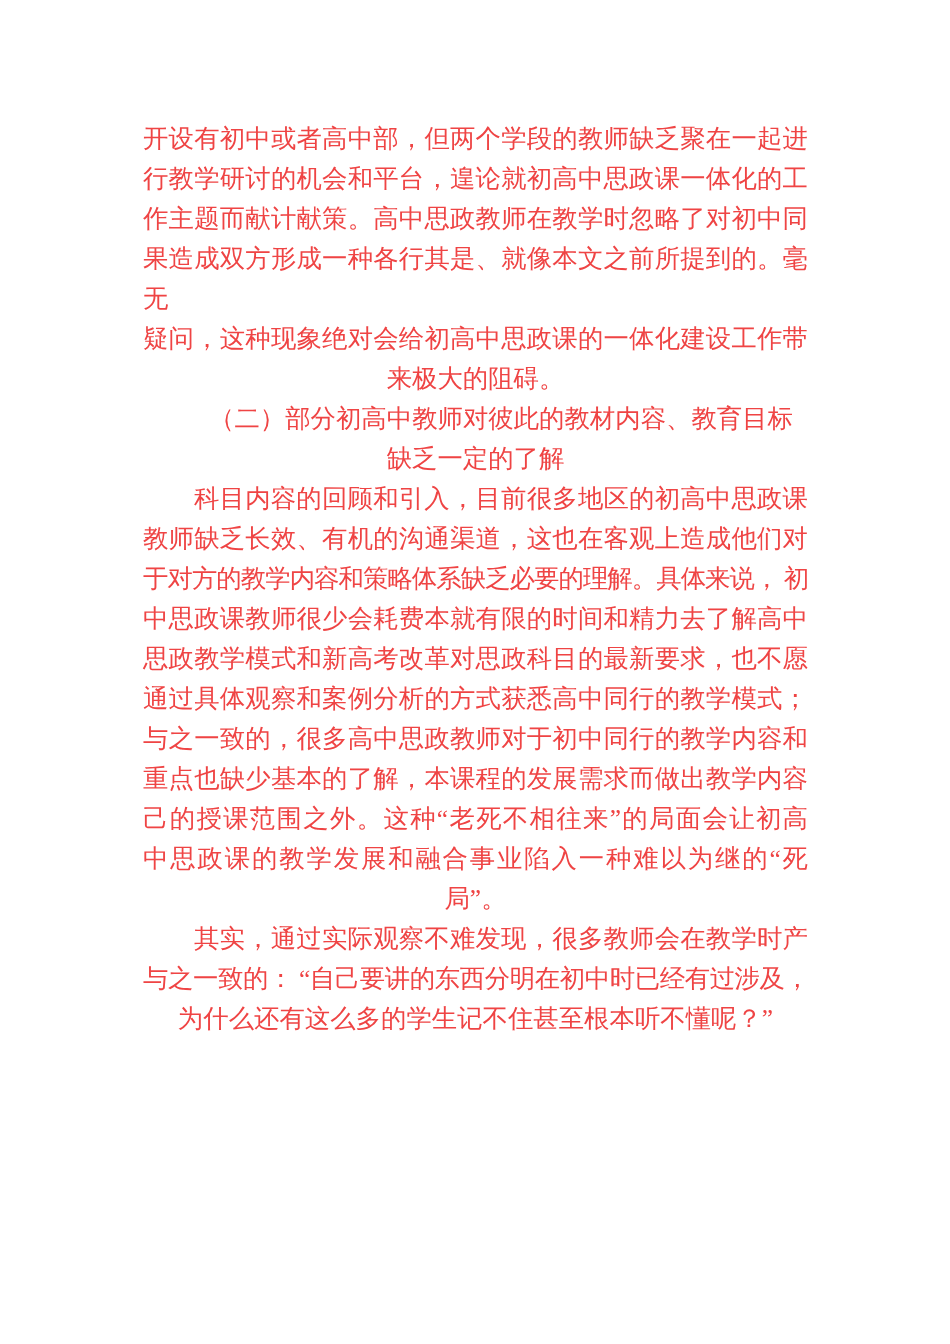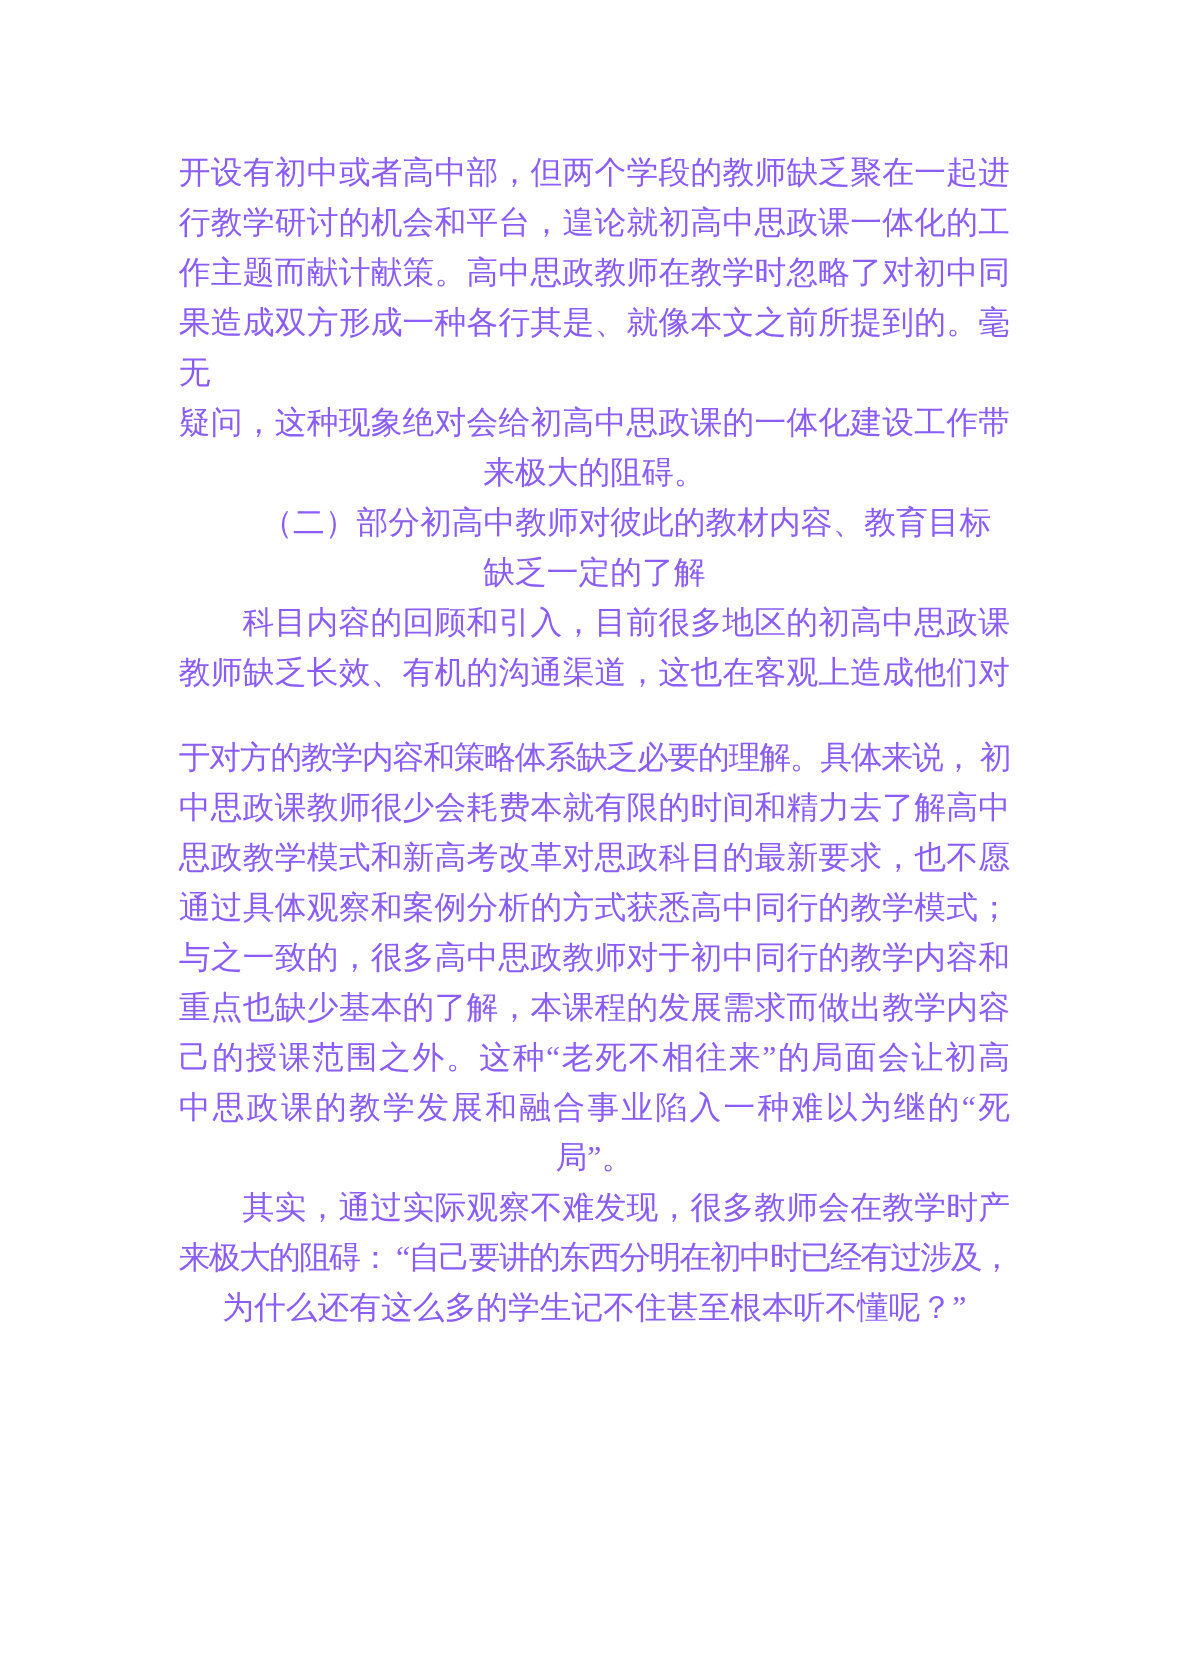--- a/index.html
+++ b/index.html
@@ -13,40 +13,40 @@
     height: 1344px;
     background: #ffffff;
     overflow: hidden;
     font-family: "Liberation Serif", "DejaVu Serif", serif;
   }
   .text-block {
     position: absolute;
     left: 143px;
     top: 118px;
     width: 665px;
-    color: #8b5cf6;
+    color: #ef4444;
     font-size: 25.4px;
     line-height: 40px;
     text-align: justify;
   }
   .para { margin: 0; padding: 0; }
   .line {
     white-space: nowrap;
     text-align: center;
   }
   
   .line.fill {
     white-space: normal;
     text-align: justify;
     text-align-last: justify;
   }
   
   .line.indent { padding-left: 51px; }
   
-  .line.t1 { letter-spacing: -1.2px; margin-top: 28px; }
+  .line.t1 { letter-spacing: -1.2px; }
   .line.t2 { letter-spacing: -2px; }
 </style>
 </head>
 <body>
 
 <div class="page">
   <div class="text-block">
 
     <div class="para">
       <div class="line fill">开设有初中或者高中部，但两个学段的教师缺乏聚在一起进</div>
@@ -71,18 +71,18 @@
       <div class="line fill">通过具体观察和案例分析的方式获悉高中同行的教学模式；</div>
       <div class="line fill">与之一致的，很多高中思政教师对于初中同行的教学内容和</div>
       <div class="line fill">重点也缺少基本的了解，本课程的发展需求而做出教学内容</div>
       <div class="line fill">己的授课范围之外。这种“老死不相往来”的局面会让初高</div>
       <div class="line fill">中思政课的教学发展和融合事业陷入一种难以为继的“死</div>
       <div class="line">局”。</div>
     </div>
 
     <div class="para">
       <div class="line indent fill">其实，通过实际观察不难发现，很多教师会在教学时产</div>
-      <div class="line fill t2">来极大的阻碍： “自己要讲的东西分明在初中时已经有过涉及，</div>
+      <div class="line fill t2">与之一致的： “自己要讲的东西分明在初中时已经有过涉及，</div>
       <div class="line">为什么还有这么多的学生记不住甚至根本听不懂呢？”</div>
     </div>
 
   </div>
 </div>
 
 </body></html>

